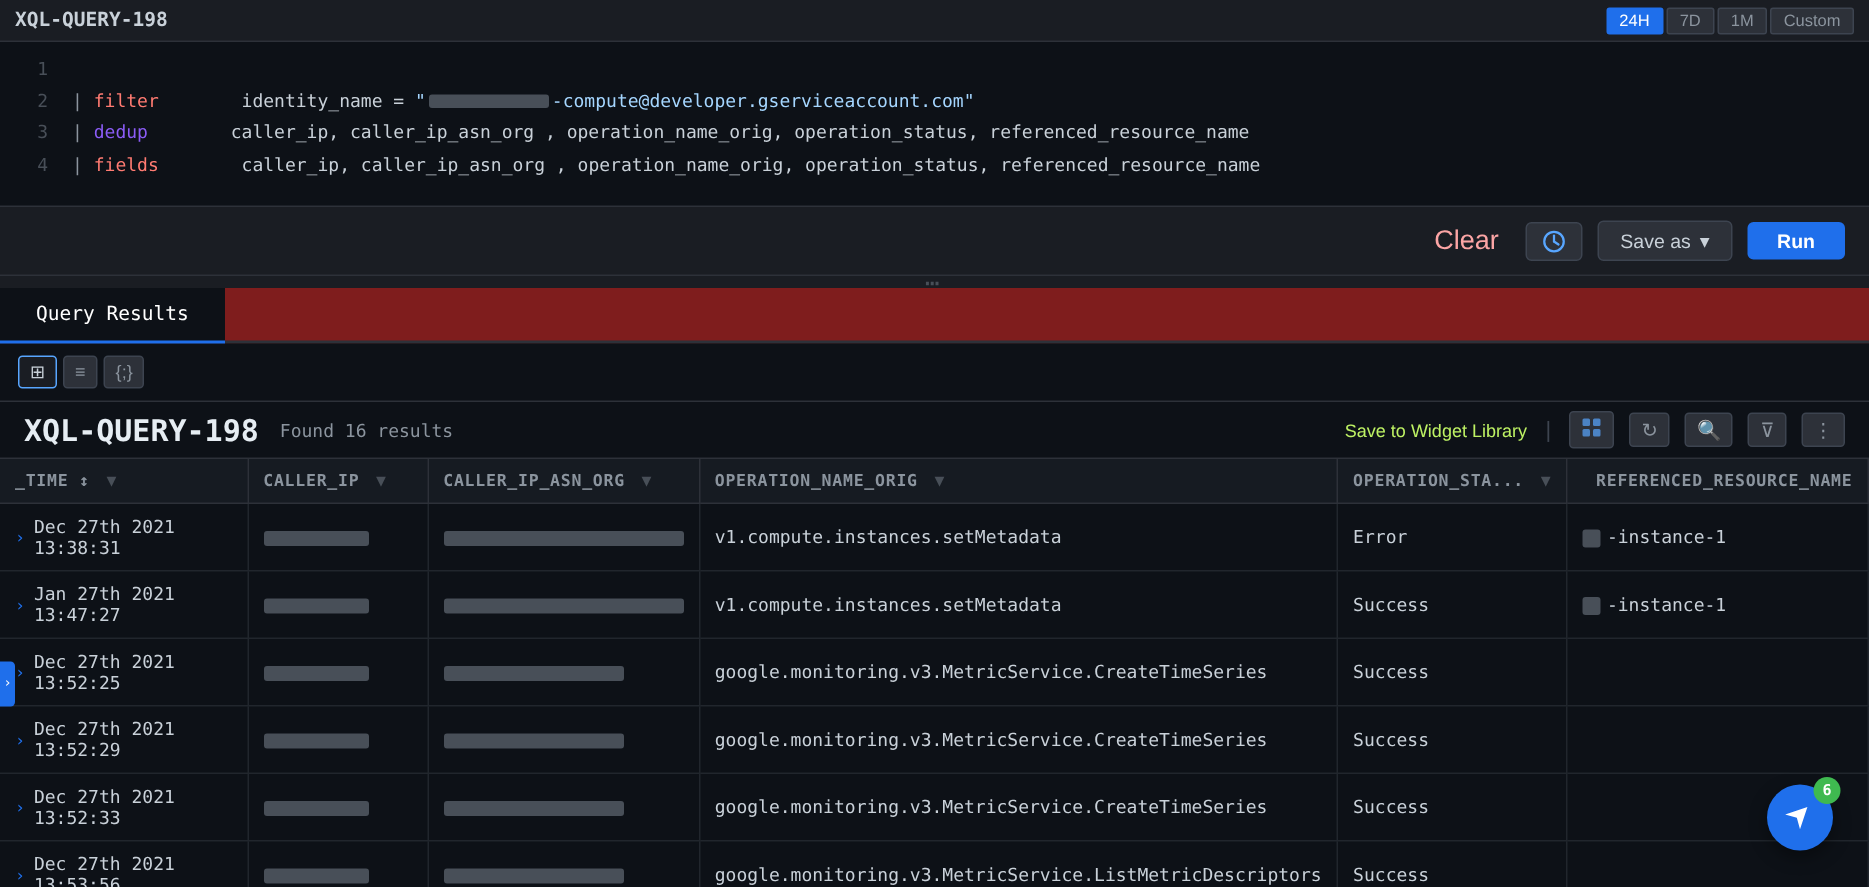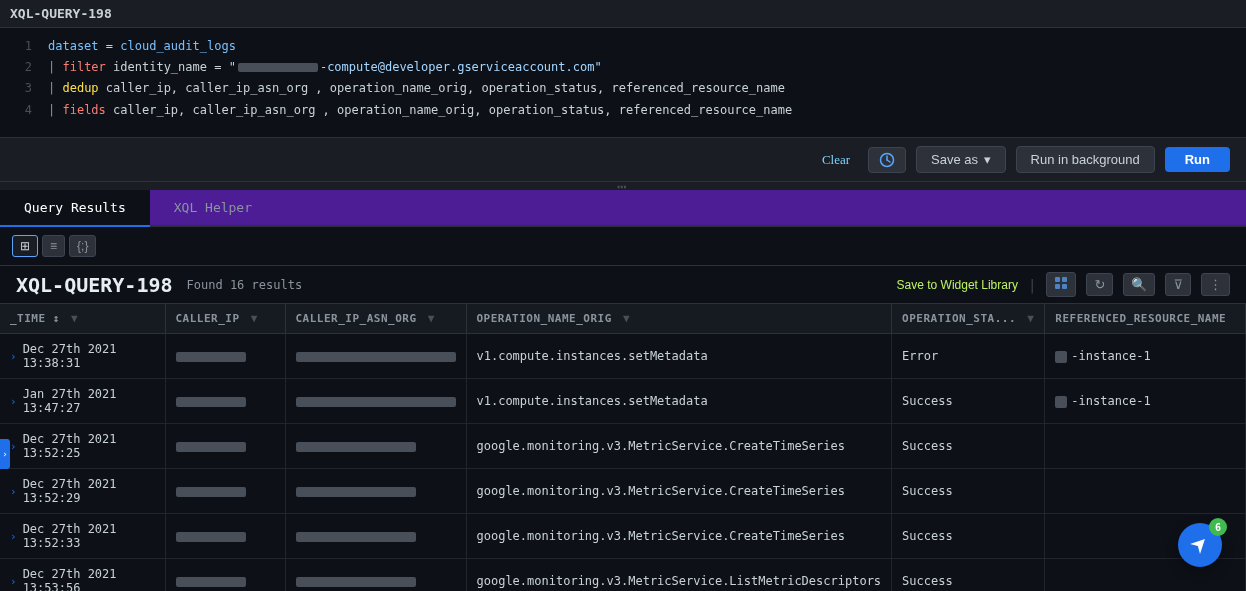--- a/index.html
+++ b/index.html
@@ -68,45 +68,44 @@
       font-size: 12px;
       flex-shrink: 0;
     }
     .line-content {
       color: #c9d1d9;
       font-size: 12px;
       white-space: nowrap;
     }
     .kw-dataset { color: #79c0ff; }
     .kw-filter { color: #ff7b72; }
-    .kw-dedup { color: #fde047; }
+    .kw-dedup { color: #8b5cf6; }
     .kw-fields { color: #ff7b72; }
     .kw-pipe { color: #8b949e; }
     .str-val { color: #a5d6ff; }
     .kw-var { color: #79c0ff; }
-    .field-name { color: #c9d1d9; }
+    .field-name { color: #c9d1d9; margin-left: 48px; }
 
     
     .toolbar {
       display: flex;
       align-items: center;
       justify-content: flex-end;
       padding: 8px 16px;
       background: #1a1d23;
       gap: 10px;
       border-bottom: 1px solid #2d3139;
     }
     .btn-clear {
       background: transparent;
-      color: #7dd3fc;
+      color: #fca5a5;
       border: none;
       cursor: pointer;
-      font-size: 13px;
+      font-size: 18px;
       padding: 4px 8px;
-      font-family: Liberation Serif, serif;
     }
     .btn-clock {
       background: #2d3139;
       border: 1px solid #3d4450;
       border-radius: 4px;
       color: #8b949e;
       padding: 4px 10px;
       cursor: pointer;
       display: flex;
       align-items: center;
@@ -156,21 +155,21 @@
     }
     .resize-dots {
       color: #484f58;
       font-size: 16px;
       letter-spacing: 3px;
     }
 
     
     .tabs-row {
       display: flex;
-      background: #4c1d95;
+      background: #7f1d1d;
       border-bottom: 2px solid #2d3139;
     }
     .tab {
       padding: 10px 24px;
       color: #8b949e;
       cursor: pointer;
       font-size: 13px;
       border-bottom: 2px solid transparent;
       margin-bottom: -2px;
       white-space: nowrap;
@@ -287,21 +286,21 @@
       border-bottom: 1px solid #21262d;
       border-right: 1px solid #21262d;
       color: #c9d1d9;
       vertical-align: middle;
     }
     .data-table .col-time { width: 165px; }
     .data-table .col-caller-ip { width: 120px; margin-top: 17px; }
     .data-table .col-asn-org { width: 175px; }
     .data-table .col-op-name { width: 310px; }
     .data-table .col-op-status { width: 130px; text-align: center; }
-    .data-table .col-ref-resource { flex: 1; }
+    .data-table .col-ref-resource { flex: 1; text-align: right; }
 
     .redacted-block {
       display: inline-block;
       background: #484f58;
       border-radius: 2px;
       height: 10px;
       vertical-align: middle;
     }
     .redacted-sm { width: 70px; }
     .redacted-md { width: 120px; }
@@ -347,28 +346,31 @@
       display: flex;
       align-items: center;
       justify-content: center;
     }
   </style>
 </head>
 <body>
 
 <div class="top-bar">
   <span class="query-title">XQL-QUERY-198</span>
+  <div class="time-buttons">
+    <button class="time-btn active">24H</button>
+    <button class="time-btn">7D</button>
+    <button class="time-btn">1M</button>
+    <button class="time-btn">Custom</button>
+  </div>
 </div>
 
 <div class="editor-area">
   <div class="editor-line">
     <span class="line-num">1</span>
-    <span class="line-content">
-      <span class="kw-dataset">dataset</span> = <span class="kw-var">cloud_audit_logs</span>
-    </span>
   </div>
   <div class="editor-line">
     <span class="line-num">2</span>
     <span class="line-content">
       <span class="kw-pipe">|</span> <span class="kw-filter">filter</span> <span class="field-name">identity_name</span> = <span class="str-val">"<span style="background:#484f58;border-radius:2px;display:inline-block;width:80px;height:9px;vertical-align:middle;margin:0 2px;"></span>-compute@developer.gserviceaccount.com"</span>
     </span>
   </div>
   <div class="editor-line">
     <span class="line-num">3</span>
     <span class="line-content">
@@ -391,34 +393,30 @@
         <circle cx="8" cy="8" r="6.5" stroke="#58a6ff" stroke-width="1.5"></circle>
         <line x1="8" y1="4" x2="8" y2="8" stroke="#58a6ff" stroke-width="1.5" stroke-linecap="round"></line>
         <line x1="8" y1="8" x2="11" y2="10" stroke="#58a6ff" stroke-width="1.5" stroke-linecap="round"></line>
       </svg>
     </span>
   </button>
   <button class="btn-save-as">
     <span>Save as</span>
     <span>▾</span>
   </button>
-  <button class="btn-run-bg">Run in background</button>
   <button class="btn-run">Run</button>
 </div>
 
 <div class="resize-handle">
   <span class="resize-dots">⋯</span>
 </div>
 
 <div class="tabs-row">
   <div class="tab active">
     <span>Query Results</span>
-  </div>
-  <div class="tab">
-    <span>XQL Helper</span>
   </div>
 </div>
 
 <div class="results-area">
 
   <div class="format-bar">
     <button class="fmt-btn active">
       <span>⊞</span>
     </button>
     <button class="fmt-btn">

